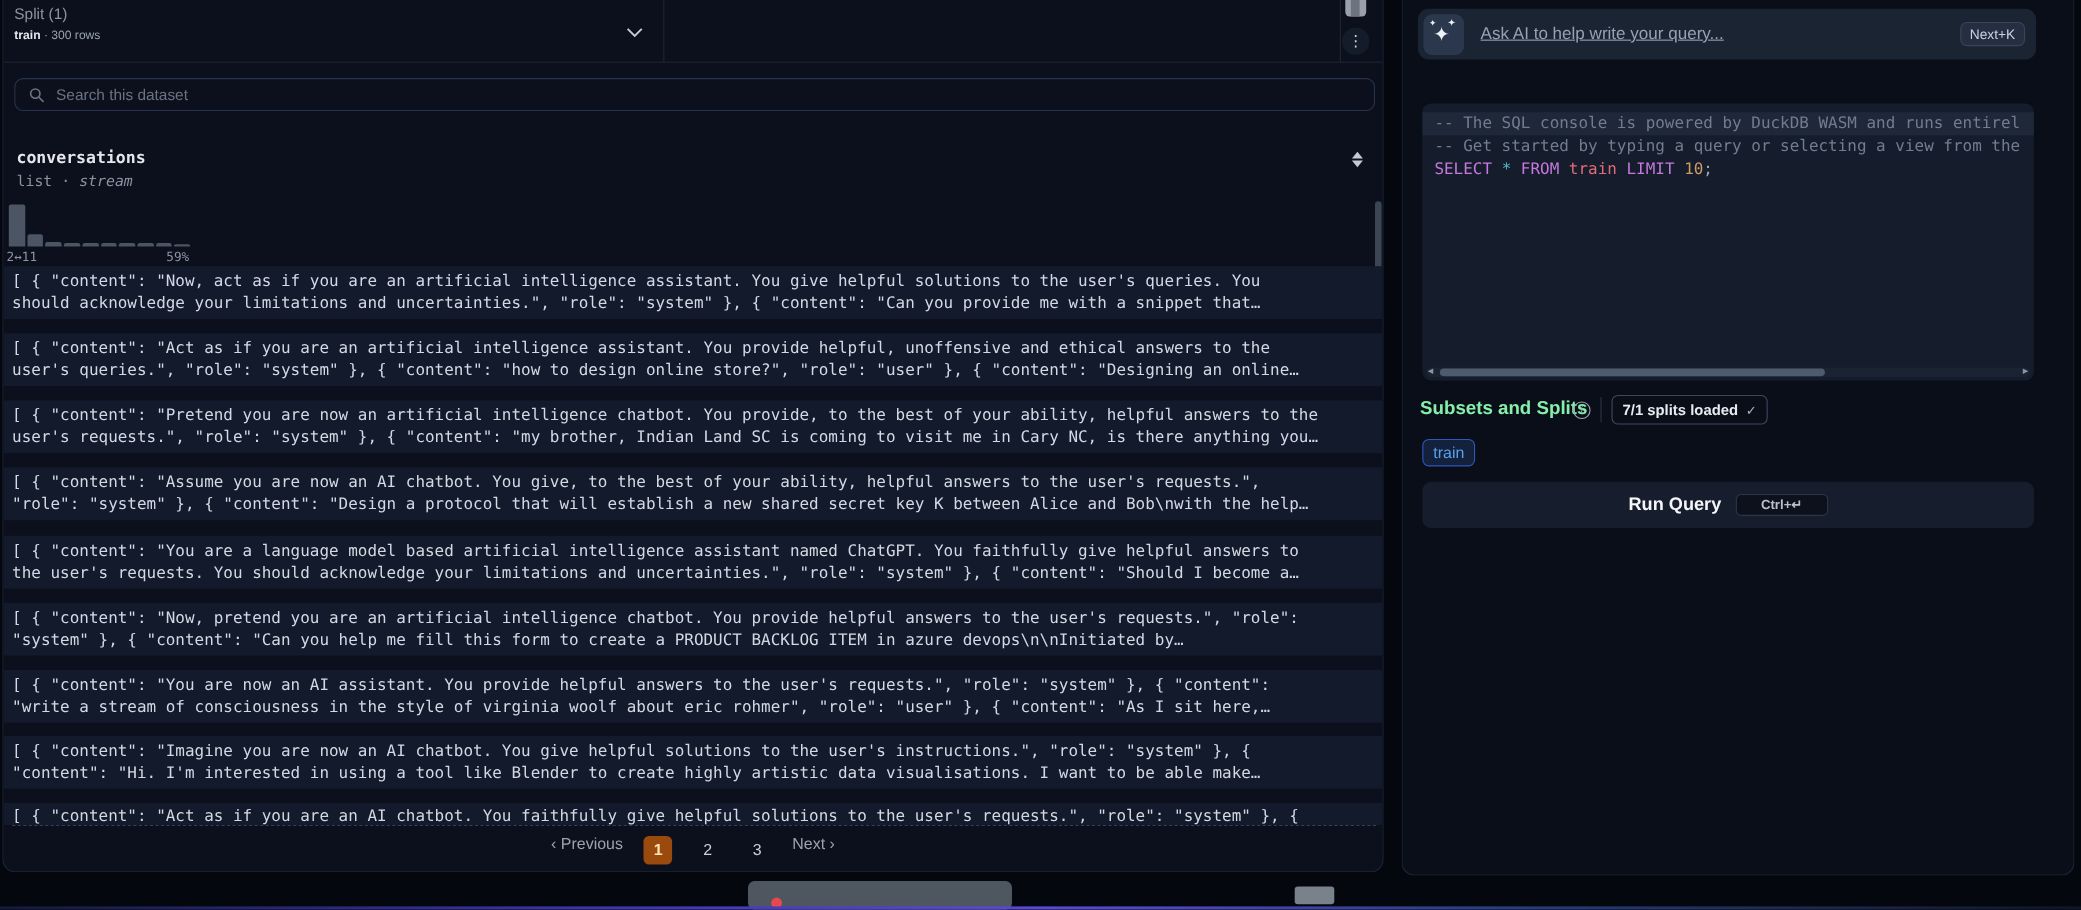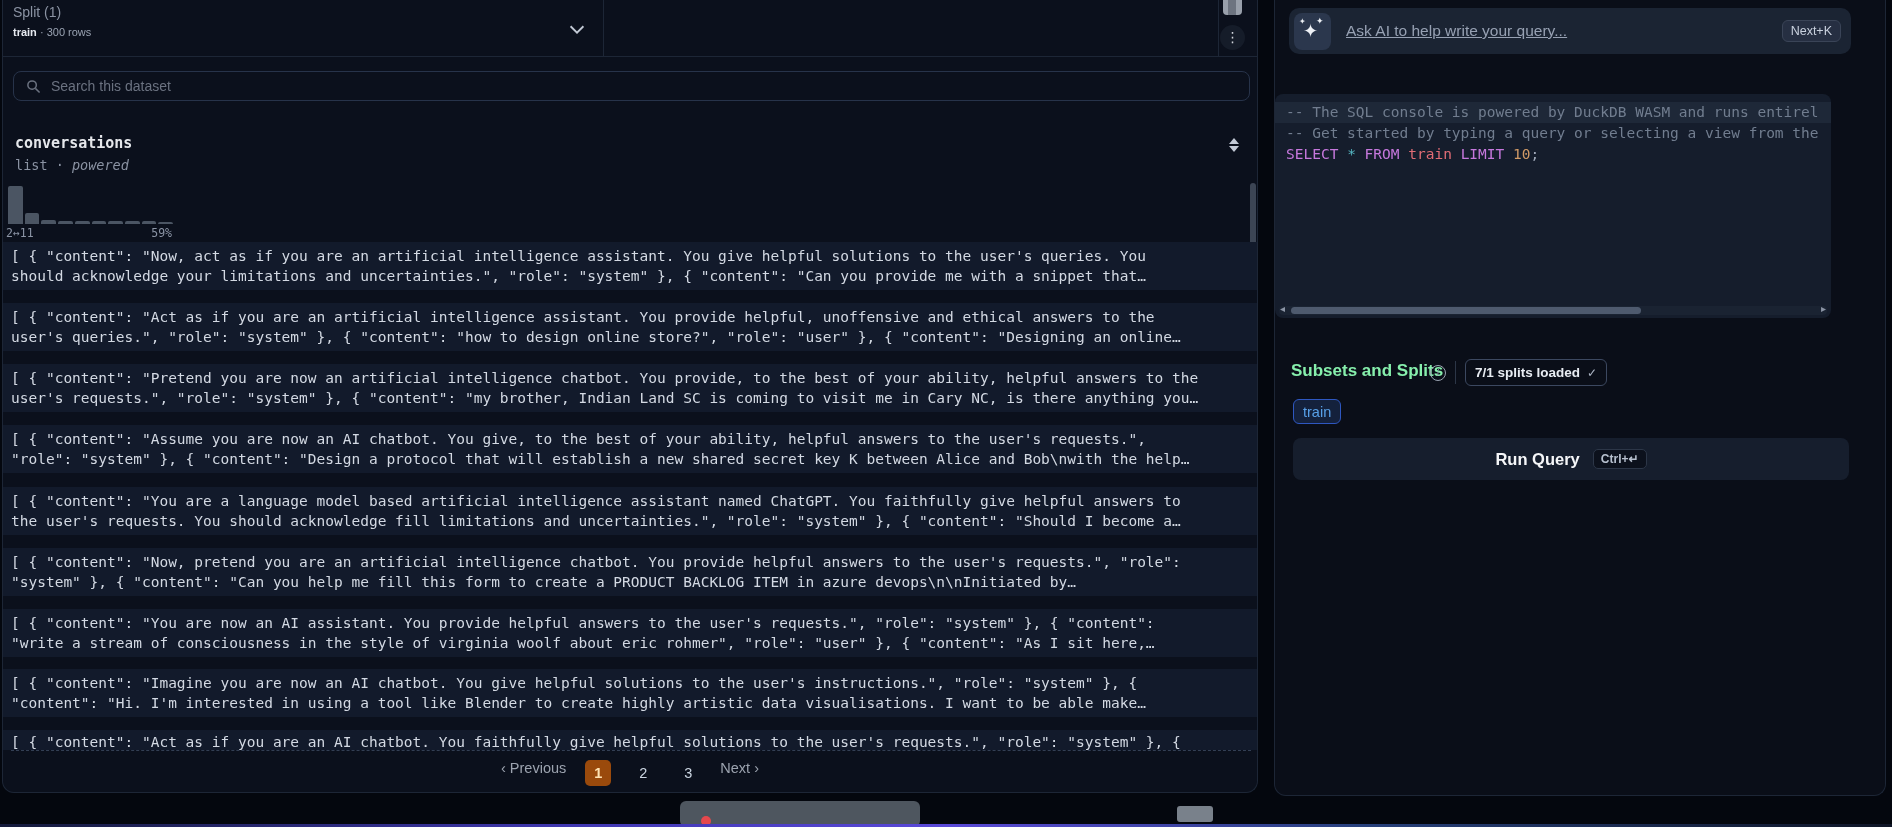--- a/index.html
+++ b/index.html
@@ -72,21 +72,21 @@
     display:flex; align-items:center; }
   .sparkle-tile { margin-left:5px; width:37px; height:37px; background:#2b374d; border-radius:8px;
     position:relative; flex:0 0 auto; }
   .sp-main { position:absolute; left:9px; top:7px; color:#eef1f6; font-size:18px; }
   .sp-s1 { position:absolute; left:22px; top:3px; color:#eef1f6; font-size:9px; }
   .sp-s2 { position:absolute; left:5px; top:4px; color:#eef1f6; font-size:8px; }
   .ai-placeholder { margin-left:15px; font-size:15.5px; color:#97a1b3; flex:1;text-decoration:underline; }
   .kbd { background:#262f42; border:1px solid #3a4457; border-radius:6px; color:#c9d1de;
     font-size:12.5px; padding:3px 8px; margin-right:10px; }
 
-  .sql-editor { left:0; top:94px; width:556px; height:224px; background:#151d2c;
+  .sql-editor { left:18px; top:94px; width:556px; height:252px; background:#151d2c;
     border-radius:8px; overflow:hidden; }
   .code-line { position:absolute; left:0; width:100%; height:21px; line-height:21px;
     font-family:"DejaVu Sans Mono",monospace; font-size:14.5px; white-space:pre;
     padding-left:11px; overflow:hidden; }
   .code-line.active { background:#1e2838; }
   .comment { color:#717d8f; }
   .hscroll-track { left:4px; bottom:3px; width:548px; height:9px; background:#1a2332;
     border-radius:4px; }
   .hscroll-thumb { left:12px; top:1px; width:350px; height:7px; background:#4e5a6e; border-radius:4px; }
   .hs-arrow { top:-3px; font-size:10px; color:#8b94a5; }
@@ -100,21 +100,21 @@
     display:flex; align-items:center; gap:7px; padding:0 9px; color:#e8ecf2; font-size:13.5px;
     font-weight:700; }
   .dd-check { color:#aab3c2; font-weight:400; font-size:12px; }
   .train-badge { left:18px; top:399px; height:25px; padding:0 9px; display:inline-flex;
     align-items:center; background:#14213c; border:1px solid #2e57c0; border-radius:6px;
     color:#58a0e8; font-size:14.5px; }
   .run-btn { left:18px; top:438px; width:556px; height:42px; background:#161e2d; border-radius:8px;
     display:flex; align-items:center; justify-content:center; gap:13px; }
   .run-label { color:#f5f6f8; font-size:16.5px; font-weight:700; }
   .kbd-dark { background:#0c111c; border:1px solid #2c3647; border-radius:5px; color:#b7c0ce;
-    font-size:12px; padding:2px 7px; font-weight:700; }
+    font-size:12px; padding:2px 22px; font-weight:700; }
 
   
   .bottom-bar { left:680px; top:801px; width:240px; height:26px; background:#4e565f; border-radius:6px; }
   .bottom-chip { left:1177px; top:806px; width:36px; height:16px; background:#79818b; border-radius:3px; }
   .rec-dot { left:701px; top:816px; width:10px; height:10px; border-radius:50%; background:#e5484d; }
   .bottom-line { left:0; bottom:0; width:100%; height:3px;
     background:linear-gradient(90deg,#141a3a 0%,#3f36b0 30%,#5a49d8 50%,#27407c 72%,#0f1526 100%); }
 </style>
 </head>
 <body>
@@ -145,21 +145,21 @@
 
     <div class="search-box abs">
       <svg class="search-icon" viewBox="0 0 16 16" fill="none" stroke="#6b7280" stroke-width="1.6">
           <circle cx="6.5" cy="6.5" r="4.5"></circle>
           <line x1="10" y1="10" x2="14.5" y2="14.5"></line>
         </svg>
       <input class="search-input" type="text" placeholder="Search this dataset" style="">
     </div>
 
     <div class="col-name abs">conversations</div>
-    <div class="col-type abs"><span>list</span> <span>·</span> <i>powered</i></div>
+    <div class="col-type abs"><span>list</span> <span>·</span> <i>stream</i></div>
 
     <div class="histogram abs">
         <div class="hist-bar" style="height: 38px;"></div>
         <div class="hist-bar" style="height: 11px;"></div>
         <div class="hist-bar" style="height: 4px;"></div>
         <div class="hist-bar" style="height: 3px;"></div>
         <div class="hist-bar" style="height: 3px;"></div>
         <div class="hist-bar" style="height: 3px;"></div>
         <div class="hist-bar" style="height: 3px;"></div>
         <div class="hist-bar" style="height: 3px;"></div>
@@ -188,21 +188,21 @@
     <div class="row abs" style="top:364px">
       <div class="ln">[ { "content": "Pretend you are now an artificial intelligence chatbot. You provide, to the best of your ability, helpful answers to the</div>
       <div class="ln">user's requests.", "role": "system" }, { "content": "my brother, Indian Land SC is coming to visit me in Cary NC, is there anything you…</div>
     </div>
     <div class="row abs" style="top:425px">
       <div class="ln">[ { "content": "Assume you are now an AI chatbot. You give, to the best of your ability, helpful answers to the user's requests.",</div>
       <div class="ln">"role": "system" }, { "content": "Design a protocol that will establish a new shared secret key K between Alice and Bob\nwith the help…</div>
     </div>
     <div class="row abs" style="top:487px">
       <div class="ln">[ { "content": "You are a language model based artificial intelligence assistant named ChatGPT. You faithfully give helpful answers to</div>
-      <div class="ln">the user's requests. You should acknowledge fill limitations and uncertainties.", "role": "system" }, { "content": "Should I become a…</div>
+      <div class="ln">the user's requests. You should acknowledge your limitations and uncertainties.", "role": "system" }, { "content": "Should I become a…</div>
     </div>
     <div class="row abs" style="top:548px">
       <div class="ln">[ { "content": "Now, pretend you are an artificial intelligence chatbot. You provide helpful answers to the user's requests.", "role":</div>
       <div class="ln">"system" }, { "content": "Can you help me fill this form to create a PRODUCT BACKLOG ITEM in azure devops\n\nInitiated by…</div>
     </div>
     <div class="row abs" style="top:609px">
       <div class="ln">[ { "content": "You are now an AI assistant. You provide helpful answers to the user's requests.", "role": "system" }, { "content":</div>
       <div class="ln">"write a stream of consciousness in the style of virginia woolf about eric rohmer", "role": "user" }, { "content": "As I sit here,…</div>
     </div>
     <div class="row abs" style="top:669px">

